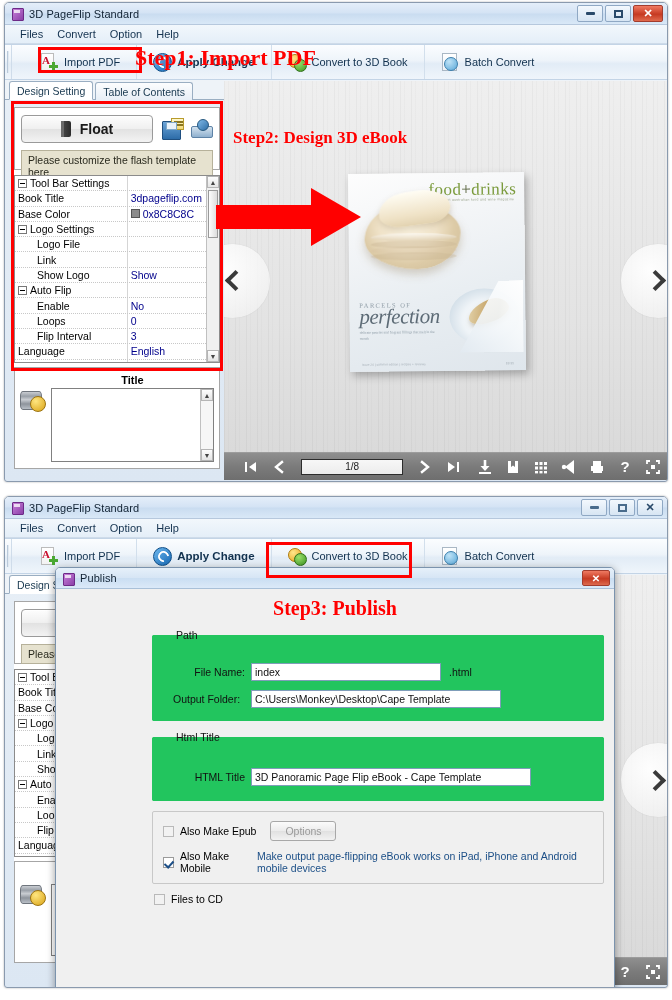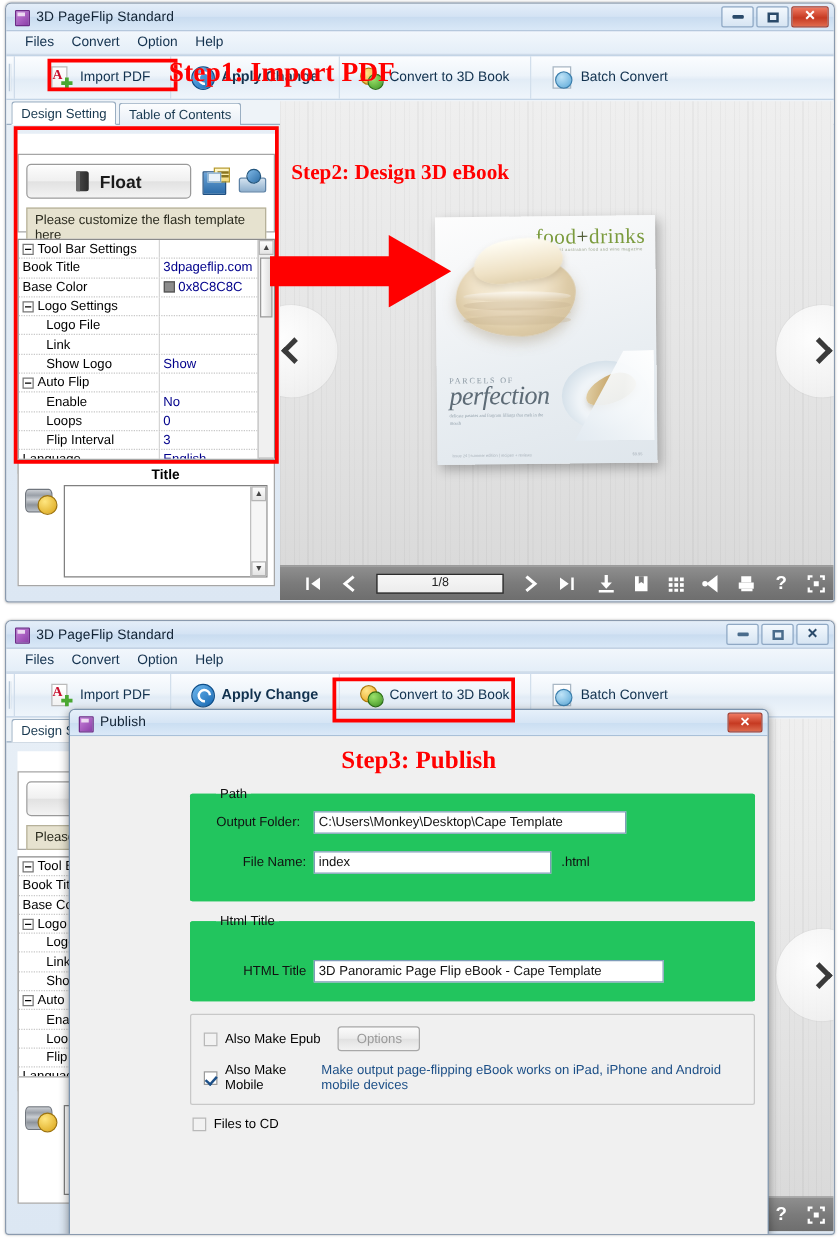--- a/index.html
+++ b/index.html
@@ -139,21 +139,21 @@
     background: linear-gradient(to bottom,#fcfdfe,#e7eef6);
     margin-right: 2px;
     cursor: default;
     position: relative; top: 1px;
   }
   .tab.active { background: #ffffff; border-bottom: 1px solid #fff; top: 1px; z-index:2;}
 
   
   .leftpanel { position:absolute; background:#fff; }
   .panel-box {
-    background:#fff; border:1px solid #a6a6a6;margin-top:16px;
+    background:#fff; border:1px solid #a6a6a6;
   }
   .float-row { display:flex; align-items:center; padding:7px 6px; gap:8px; }
   .float-btn {
     flex: 1 1 auto;
     height: 28px;
     border: 1px solid #9a9a9a; border-radius: 4px;
     background: linear-gradient(to bottom,#fdfdfd 0%,#f0f0f0 48%,#e2e2e2 52%,#f3f3f3 100%);
     display:flex;align-items:center;justify-content:center;gap:7px;
     box-shadow: inset 0 1px 0 #fff;
     cursor:default;
@@ -1073,32 +1073,32 @@
 
       <div class="dlg-body">
 
         <div class="redtext" style="left:0; right:0; top:8px; text-align:center; font-size:20px;">Step3: Publish</div>
 
 
         <div class="dlg-main" style="top:40px;">
 
           <fieldset class="grp" style="height:92px;">
             <legend>Path</legend>
-            <div class="frow">
-              <span class="flabel" style="width:78px;">
-                <span>Output Folder:</span>
-              </span>
-              <span class="finput" style="width:250px;">C:\Users\Monkey\Desktop\Cape Template</span>
-            </div>
             <div class="frow" style="margin-top:14px;">
               <span class="flabel" style="width:78px;text-align:right;padding-right:6px;">
                 <span>File Name:</span>
               </span>
               <span class="finput" style="width:190px;">index</span>
               <span class="fext">.html</span>
+            </div>
+            <div class="frow">
+              <span class="flabel" style="width:78px;">
+                <span>Output Folder:</span>
+              </span>
+              <span class="finput" style="width:250px;">C:\Users\Monkey\Desktop\Cape Template</span>
             </div>
           </fieldset>
 
           <fieldset class="grp" style="height:70px;">
             <legend>Html Title</legend>
             <div class="frow" style="margin-top:17px;">
               <span class="flabel" style="width:78px;text-align:right;padding-right:6px;">
                 <span>HTML Title</span>
               </span>
               <span class="finput" style="width:280px;">3D Panoramic Page Flip eBook - Cape Template</span>

